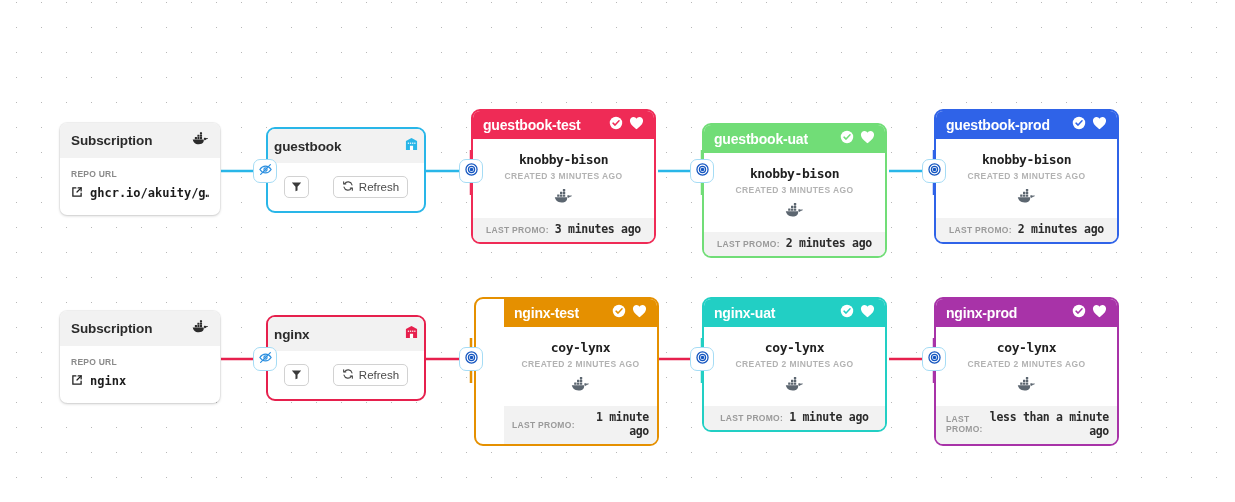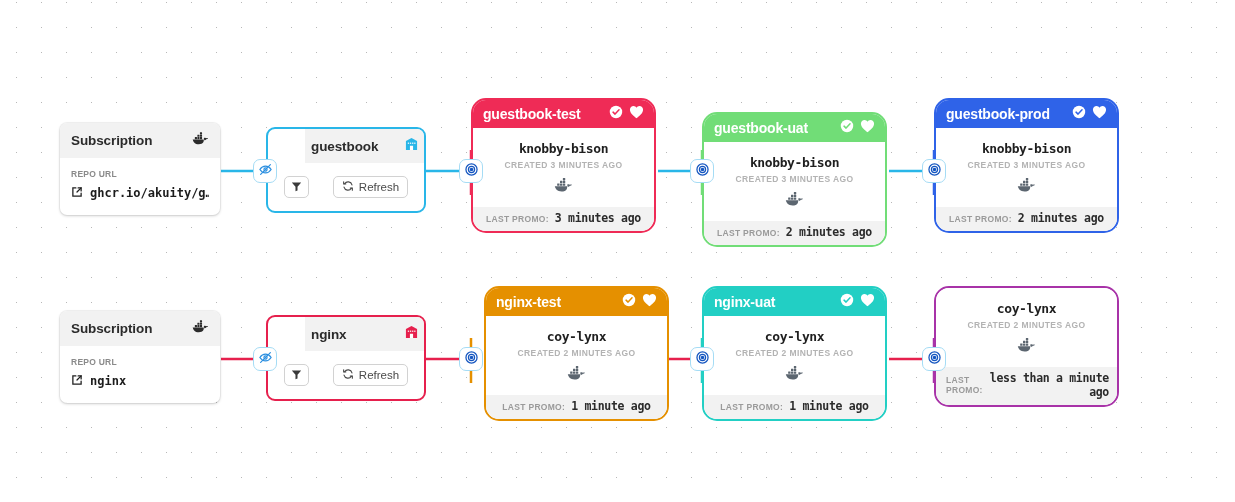--- a/index.html
+++ b/index.html
@@ -88,21 +88,20 @@
     overflow: hidden;
     z-index: 5;
   }
   .wh-head {
     height: 34px;
     background: #f2f2f2;
     display: flex;
     align-items: center;
     justify-content: space-between;
     padding: 0 6px;
-    margin-left: 37px;
   }
   .wh-title {
     font-size: 13.5px;
     font-weight: 700;
     color: #2b2b2b;
     letter-spacing: -0.1px;
   }
   .wh-body {
     height: 48px;
     display: flex;
@@ -147,24 +146,25 @@
     align-items: center;
     justify-content: center;
     z-index: 7;
   }
 
   
   .stage {
     position: absolute;
     width: 185px;
     background: #ffffff;
-    border-radius: 15px;
+    border-radius: 9px;
     border: 2px solid var(--sc);
     overflow: hidden;
     z-index: 5;
+    margin-top: 11px;
   }
   .stage-head {
     height: 28px;
     background: var(--sc);
     display: flex;
     align-items: center;
     justify-content: space-between;
     padding: 0 10px;
   }
   .stage-name {
@@ -566,21 +566,21 @@
   <div class="edge-badge" style="left:922px; top:347px;">
     <span>
       <svg width="15" height="15" viewBox="0 0 20 20" fill="none" stroke="#1556c0" stroke-width="1.7">
         <circle cx="10" cy="10" r="7.4"></circle>
           <circle cx="10" cy="10" r="4.1"></circle>
           <circle cx="10" cy="10" r="1.5" fill="#1556c0"></circle>
       </svg>
     </span>
   </div>
 
-  <div class="stage" style="left:484px; top:286px; --sc:#e59000;">
+  <div class="stage" style="left:474px; top:286px;padding-left:28px; --sc:#e59000;">
     <div class="stage-head">
       <span class="stage-name">nginx-test</span>
       <span class="stage-head-icons">
         <span>
           <svg width="14" height="14" viewBox="0 0 18 18">
               <circle cx="9" cy="9" r="8" fill="#fff"></circle>
               <path d="M5.2 9.2 7.8 11.7 12.9 6.2" fill="none" stroke="#e59000" stroke-width="1.9" stroke-linecap="round" stroke-linejoin="round"></path>
             </svg>
         </span>
         <span>
@@ -645,20 +645,36 @@
         </svg>
       </div>
     </div>
     <div class="stage-foot">
       <span class="promo-label">LAST PROMO:</span>
       <span class="promo-val">1 minute ago</span>
     </div>
   </div>
 
   <div class="stage" style="left:934px; top:286px; --sc:#a833a8;">
+    <div class="stage-head">
+      <span class="stage-name">nginx-prod</span>
+      <span class="stage-head-icons">
+        <span>
+          <svg width="14" height="14" viewBox="0 0 18 18">
+              <circle cx="9" cy="9" r="8" fill="#fff"></circle>
+              <path d="M5.2 9.2 7.8 11.7 12.9 6.2" fill="none" stroke="#a833a8" stroke-width="1.9" stroke-linecap="round" stroke-linejoin="round"></path>
+            </svg>
+        </span>
+        <span>
+          <svg width="15" height="14" viewBox="0 0 18 17" fill="#fff">
+              <path d="M9 16S1 11.2 1 5.9C1 3.1 3.1 1.2 5.4 1.2c1.6 0 2.9.9 3.6 2 .7-1.1 2-2 3.6-2C14.9 1.2 17 3.1 17 5.9 17 11.2 9 16 9 16z"></path>
+            </svg>
+        </span>
+      </span>
+    </div>
     <div class="stage-body">
       <div class="freight-name">coy-lynx</div>
       <div class="created">CREATED 2 MINUTES AGO</div>
       <div class="freight-icon">
         <svg width="19" height="16" viewBox="0 0 24 20" fill="#5c6670">
           <rect x="4" y="8" width="3" height="3" rx=".4"></rect>
             <rect x="7.6" y="8" width="3" height="3" rx=".4"></rect>
           <rect x="11.2" y="8" width="3" height="3" rx=".4"></rect>
             <rect x="7.6" y="4.6" width="3" height="3" rx=".4"></rect>
           <rect x="11.2" y="4.6" width="3" height="3" rx=".4"></rect>

